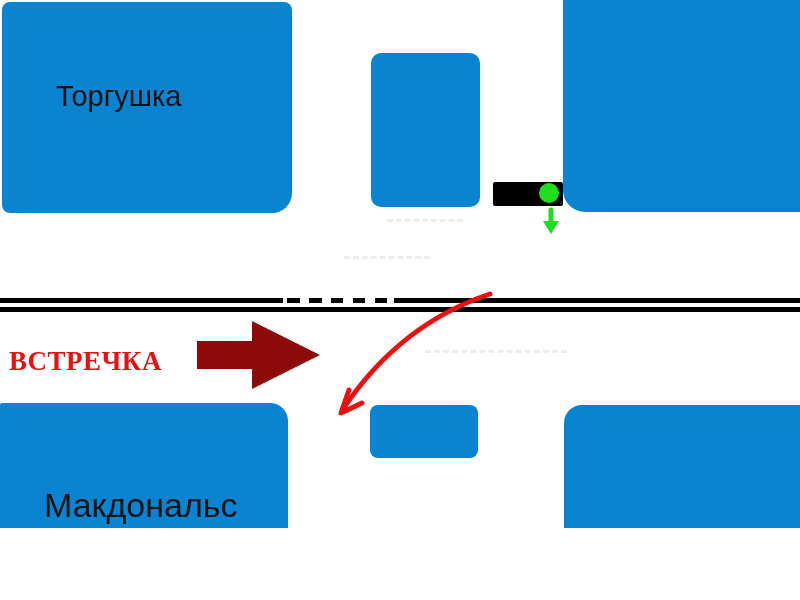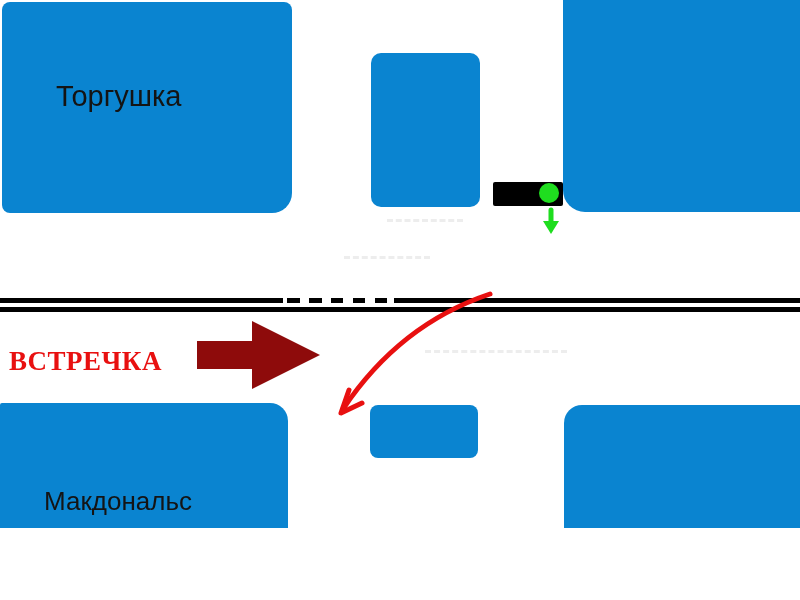--- a/index.html
+++ b/index.html
@@ -12,21 +12,21 @@
   .b-tl{left:2px;top:2px;width:290px;height:211px;border-radius:8px 8px 20px 8px;}
   .b-tm{left:371px;top:53px;width:109px;height:154px;border-radius:10px;}
   .b-tr{left:563px;top:0;width:237px;height:212px;border-radius:0 0 0 22px;}
   .b-bl{left:0;top:403px;width:288px;height:192px;border-radius:2px 18px 14px 2px;}
   .b-bm1{left:370px;top:405px;width:108px;height:53px;border-radius:8px;}
   .b-bm2{left:370px;top:530px;width:108px;height:65px;border-radius:8px;}
   .b-br{left:564px;top:405px;width:236px;height:189px;border-radius:18px 0 0 6px;}
 
   .lbl{position:absolute;white-space:nowrap;}
   .lbl-torg{left:56px;top:80px;font-size:29px;color:#141414;}
-  .lbl-mcd{left:44px;top:486px;font-size:26px;color:#141414;}
+  .lbl-mcd{left:44px;top:486px;font-size:34px;color:#141414;}
   .lbl-vstr{
     left:9px;top:346px;font-size:27px;font-weight:bold;letter-spacing:.5px;
     font-family:"Liberation Serif",serif;color:var(--oncoming-text-red,#e81010);
   }
 
   .roadseg{position:absolute;height:5px;background:var(--road-black,#000);}
   .rs-top-left{left:0;top:298px;width:283px;}
   .rs-top-right{left:394px;top:298px;width:406px;}
   .rs-bottom{left:0;top:307px;width:800px;}
   .dash{position:absolute;top:298px;height:5px;background:var(--road-black,#000);}

